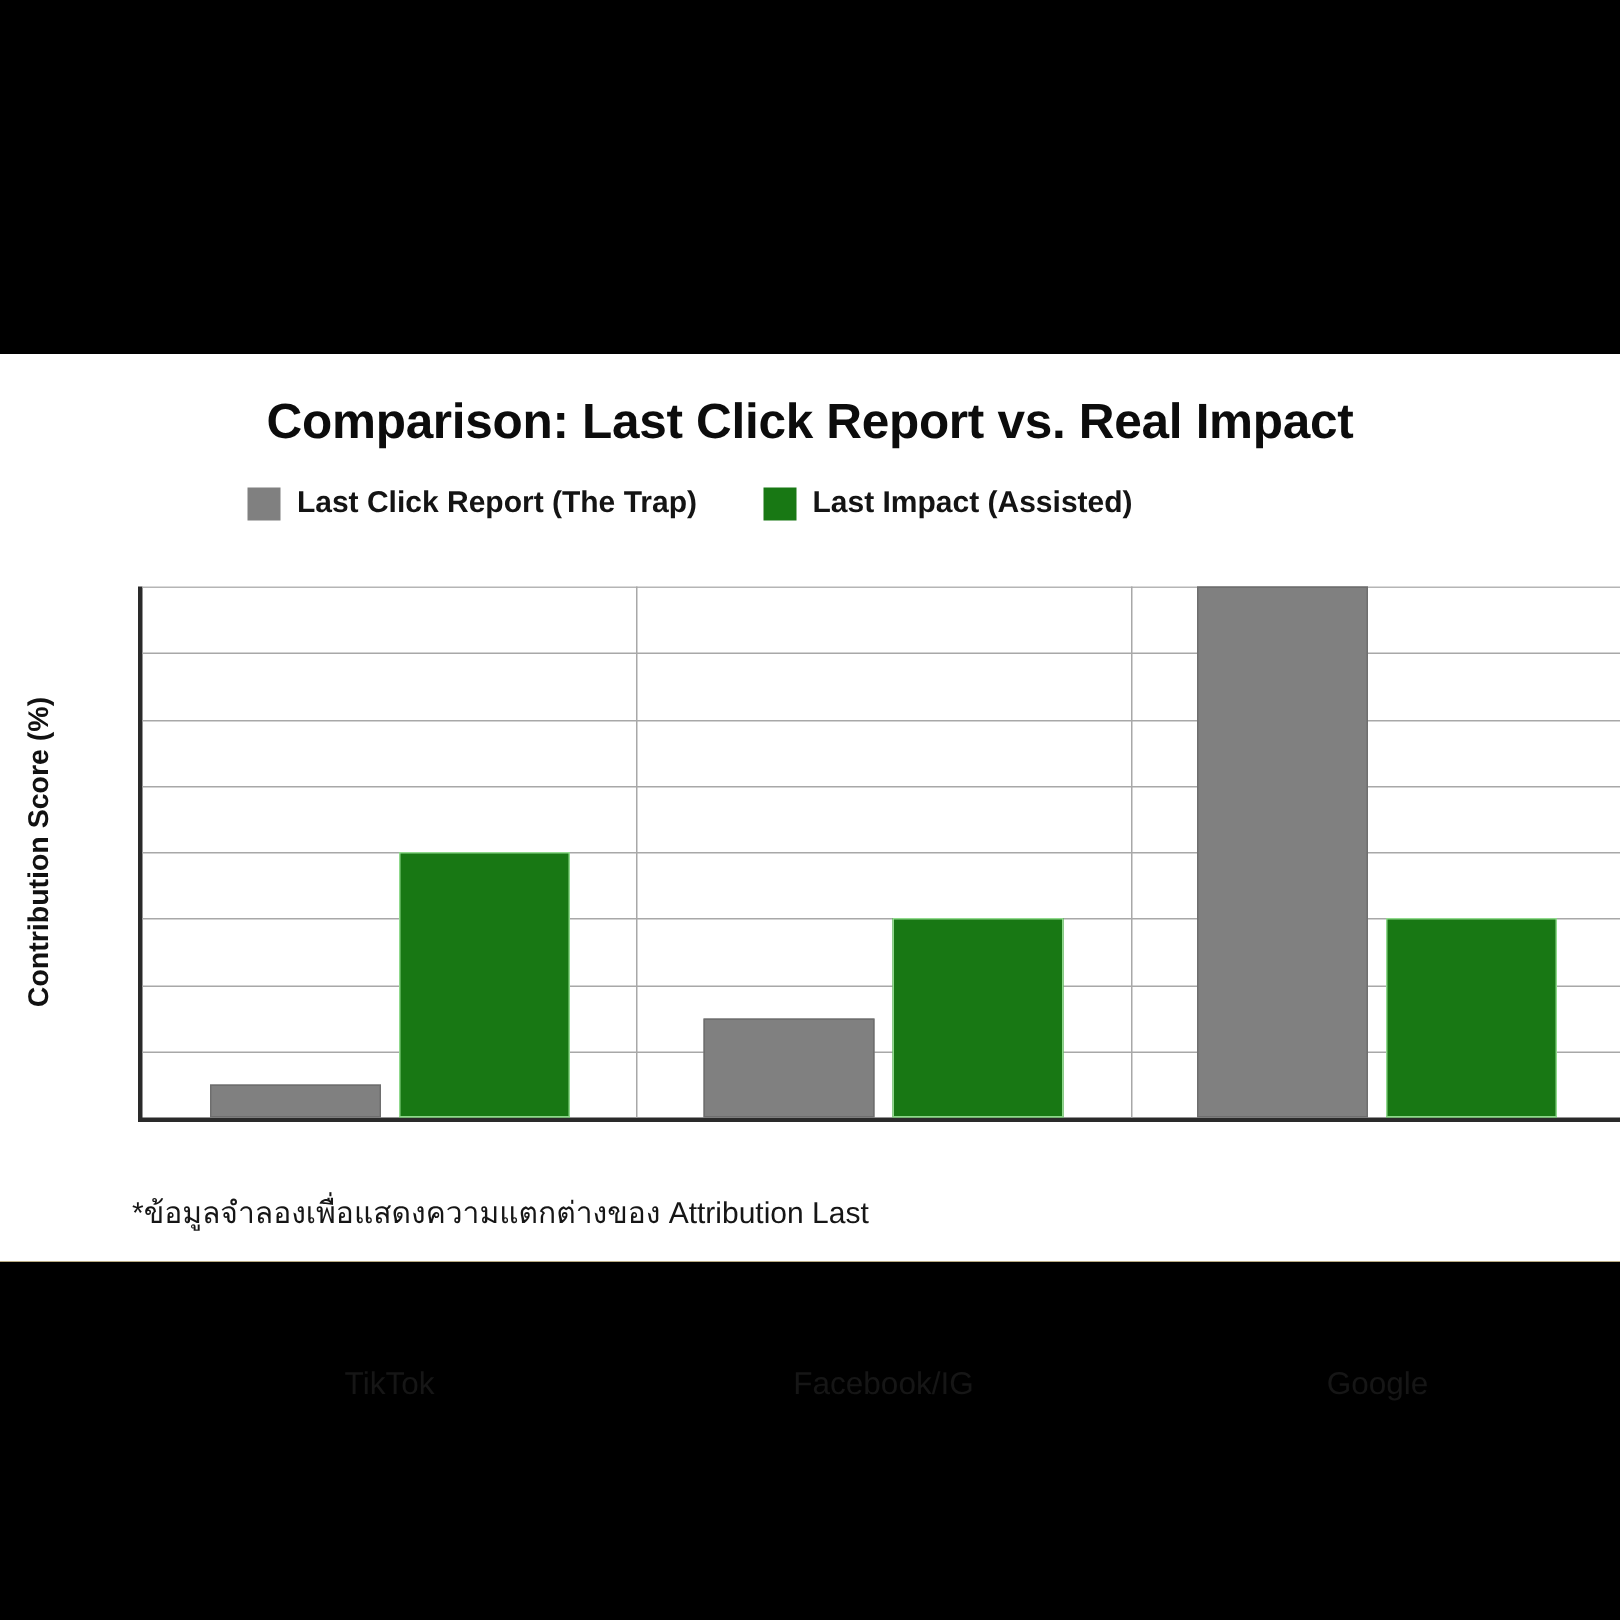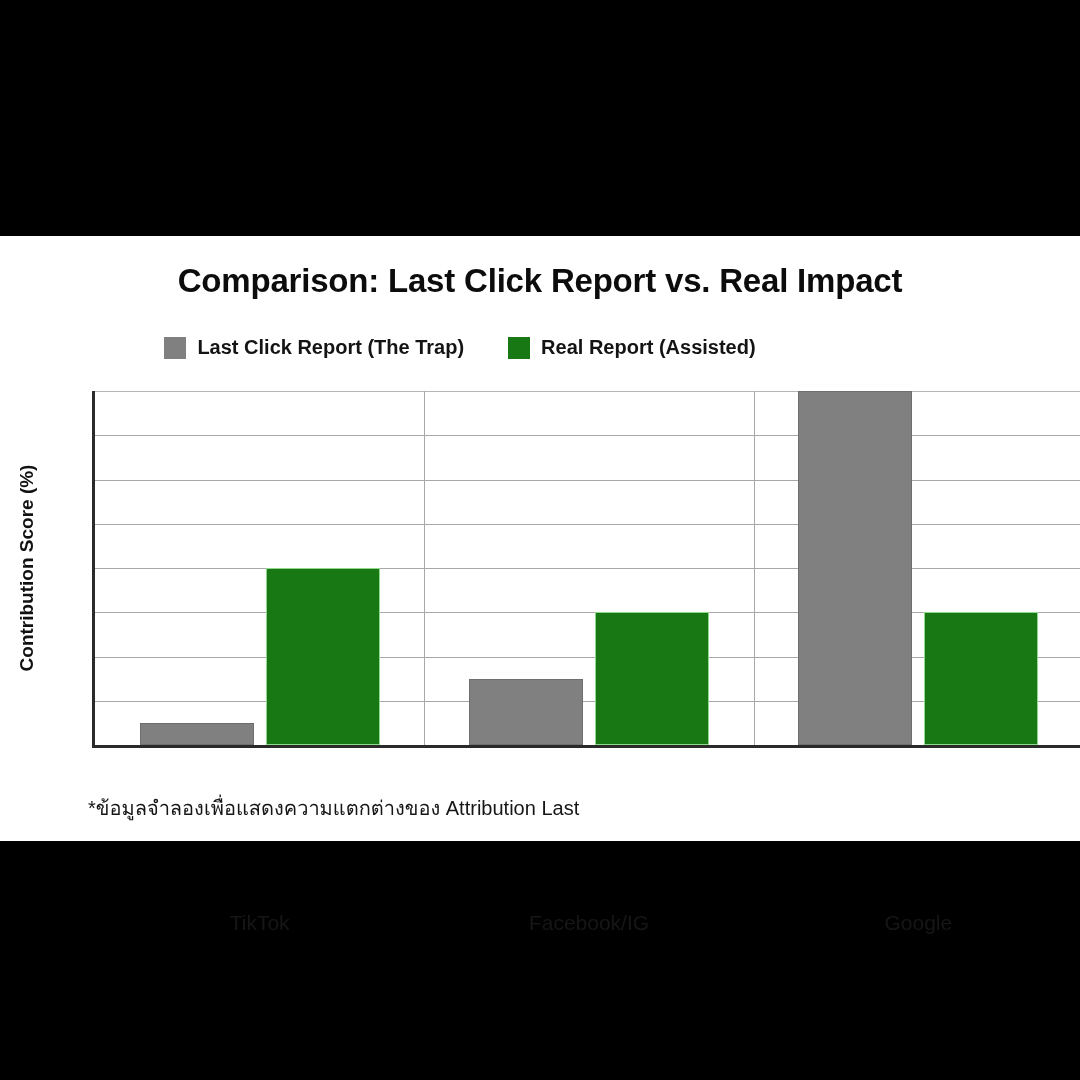--- a/index.html
+++ b/index.html
@@ -47,21 +47,21 @@
     text-align: center;
     font-size: 33px;
     font-weight: bold;
     color: #0c0c0c;
     letter-spacing: -0.2px;
     white-space: nowrap;
   }
   
   #legend {
     position: absolute;
-    left: 0; top: 100px;
+    left: 0; top: 88px;
     width: 920px;
     display: flex;
     justify-content: center;
     align-items: center;
     gap: 44px;
   }
   .legend-entry {
     display: flex;
     align-items: center;
     gap: 11px;
@@ -163,21 +163,21 @@
 
     <div id="chart-title">Comparison: Last Click Report vs. Real Impact</div>
 
     <div id="legend">
       <div class="legend-entry">
         <span class="legend-swatch" style="background: rgb(128, 128, 128);"></span>
         <span class="legend-label">Last Click Report (The Trap)</span>
       </div>
       <div class="legend-entry">
         <span class="legend-swatch" style="background: rgb(24, 120, 20);"></span>
-        <span class="legend-label">Real Report (Assisted)</span>
+        <span class="legend-label">Last Impact (Assisted)</span>
       </div>
     </div>
 
     <div id="plot-area">
       <div id="gridlines">
           <div class="gridline" style="top: 309.75px;"></div>
           <div class="gridline" style="top: 265.5px;"></div>
           <div class="gridline" style="top: 221.25px;"></div>
           <div class="gridline" style="top: 177px;"></div>
           <div class="gridline" style="top: 132.75px;"></div>

